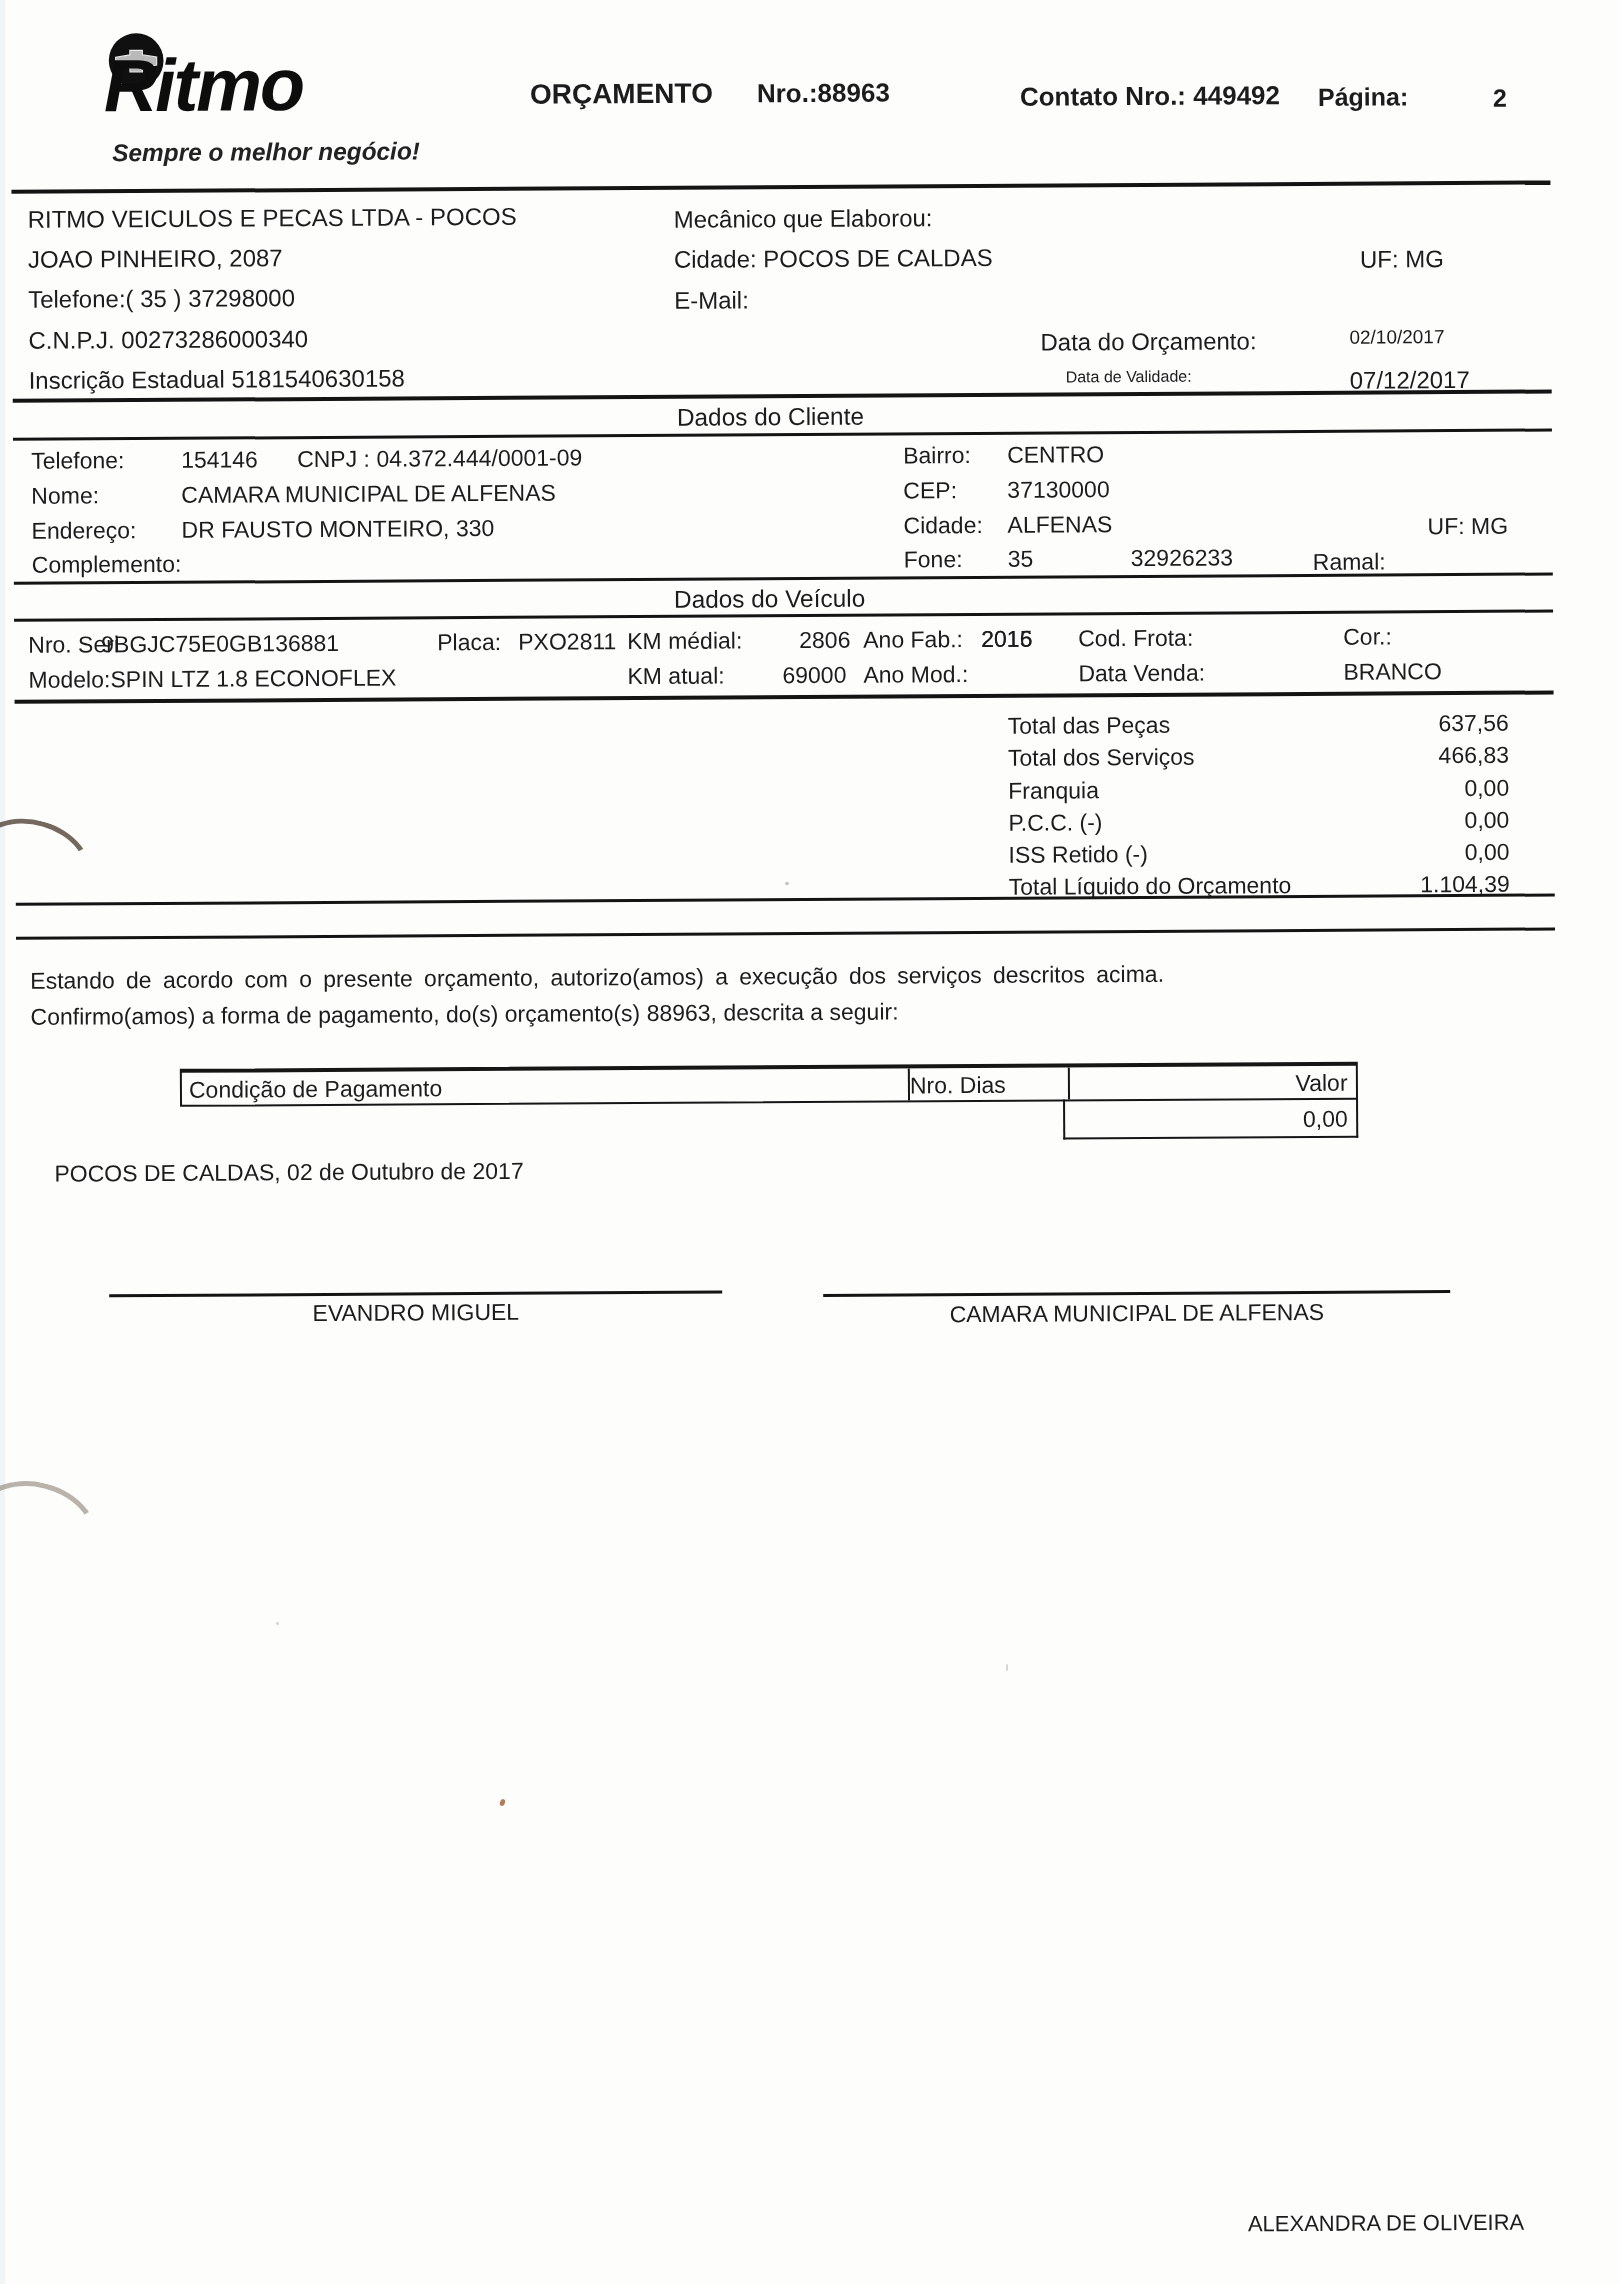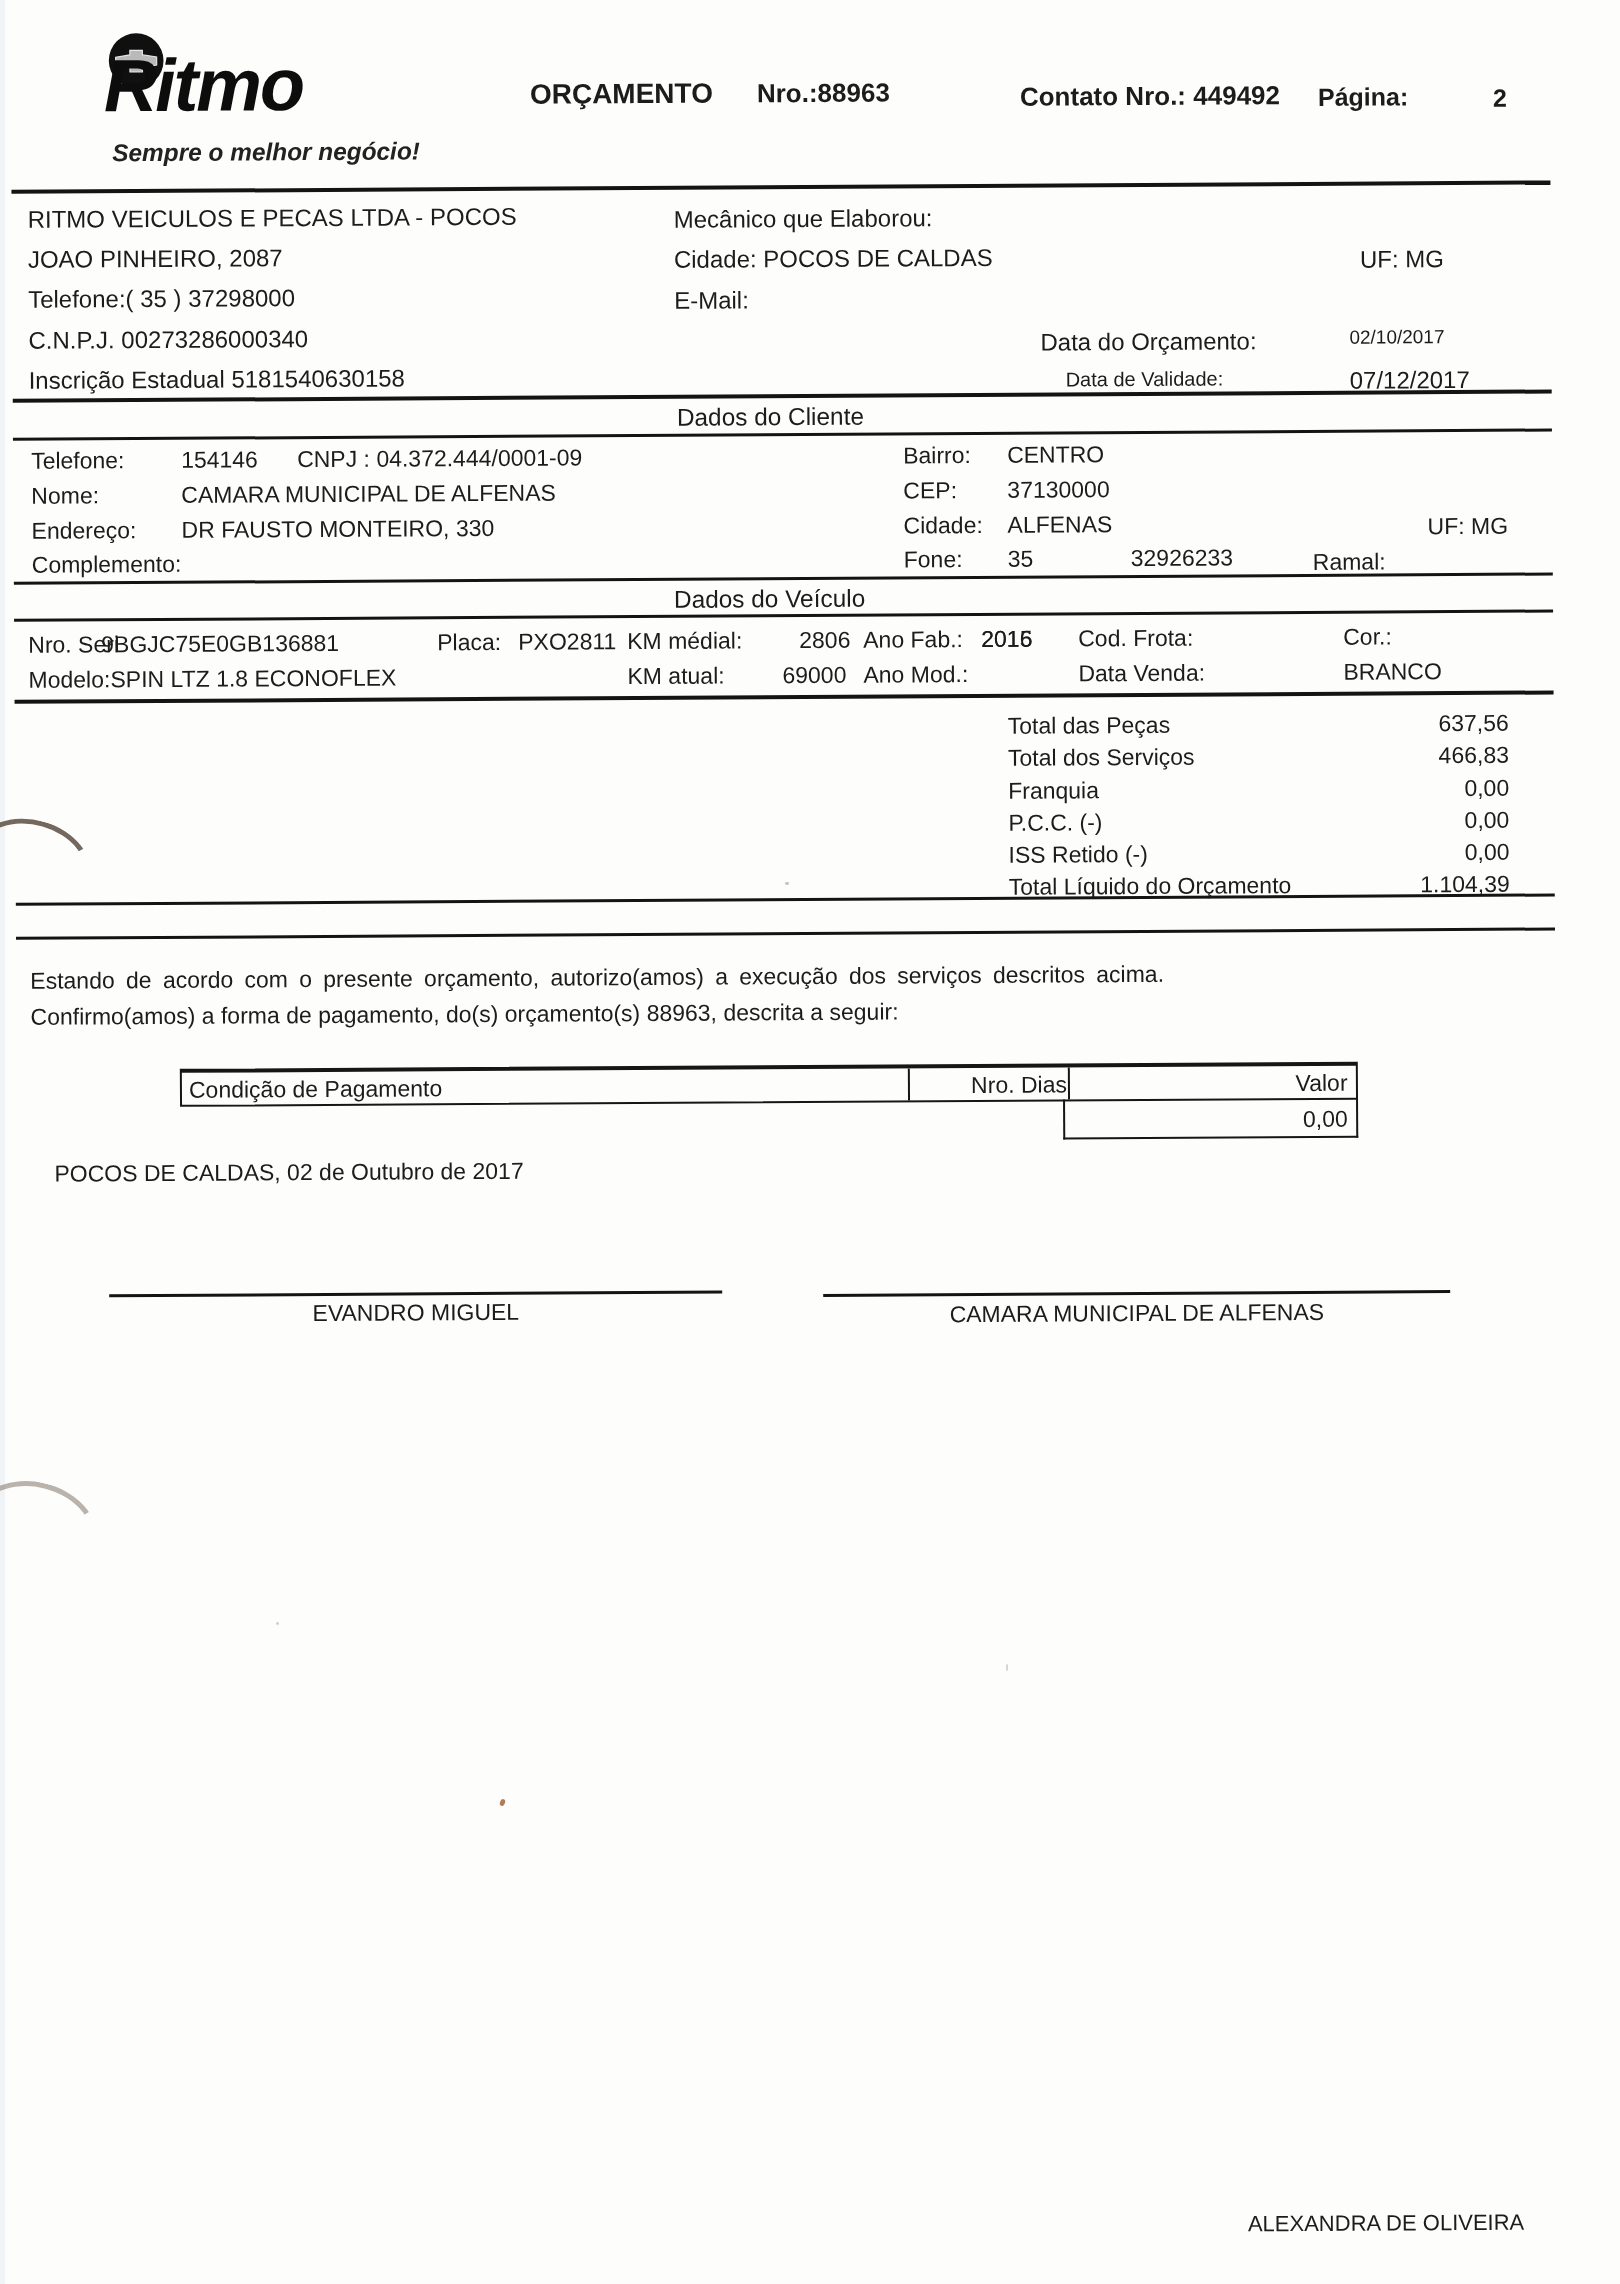--- a/index.html
+++ b/index.html
@@ -22,21 +22,21 @@
              font-style:italic;letter-spacing:-2.1px;color:#0d0d0d;}
   .logo-tagline{position:absolute;left:118px;top:135px;font-size:24.4px;font-style:italic;
                 font-weight:bold;color:#222;}
   
   .tot-val{position:absolute;width:223px;text-align:right;font-size:23px;}
   
   .pt-header{position:absolute;left:180px;top:1065px;width:1178px;height:38px;
              border:2.1px solid #161616;border-top-width:4.2px;box-sizing:border-box;}
   .pt-c1{position:absolute;left:7px;top:3.5px;font-size:23px;white-space:nowrap;}
   .pt-cell2{position:absolute;left:726px;top:0;width:159px;height:100%;
-            border-left:2.1px solid #161616;box-sizing:border-box;text-align:right;
+            border-left:2.1px solid #161616;box-sizing:border-box;text-align:left;
             font-size:23px;padding-top:3.5px;}
   .pt-cell3{position:absolute;left:886px;top:0;width:288px;height:100%;
             border-left:2.1px solid #161616;box-sizing:border-box;text-align:right;
             font-size:23px;padding:3.5px 8.4px 0 0;}
   .pt-value{position:absolute;left:1063px;top:1101px;width:295px;height:40px;
             border:2.1px solid #161616;border-top:none;box-sizing:border-box;
             text-align:right;font-size:23px;padding:8.4px 8.4px 0 0;}
   
   .sig-line{position:absolute;height:2.8px;background:#141414;}
   .sig-name{position:absolute;text-align:center;font-size:23px;}
@@ -79,21 +79,21 @@
     <div class="t" style="left:33px;top:281px;font-size:24px">Telefone:( 35 )  37298000</div>
     <div class="t" style="left:33px;top:322px;font-size:24px">C.N.P.J.  00273286000340</div>
     <div class="t" style="left:33px;top:362px;font-size:24px">Inscrição Estadual 5181540630158</div>
 
     <div class="t" style="left:679px;top:205px;font-size:24px">Mecânico que Elaborou:</div>
     <div class="t" style="left:679px;top:245px;font-size:24px">Cidade: POCOS DE CALDAS</div>
     <div class="t" style="left:1365px;top:249px;font-size:24px">UF: MG</div>
     <div class="t" style="left:679px;top:286px;font-size:24px">E-Mail:</div>
     <div class="t" style="left:1045px;top:330px;font-size:24px">Data do Orçamento:</div>
     <div class="t" style="left:1354px;top:330px;font-size:19px">02/10/2017</div>
-    <div class="t" style="left:1070px;top:370px;font-size:20px">Data de Validade:</div>
+    <div class="t" style="left:1070px;top:370px;font-size:16px">Data de Validade:</div>
     <div class="t" style="left:1354px;top:370px;font-size:24px">07/12/2017</div>
 
     <div class="hr" style="left:17.4px;top:394px;width:1539px;height:3.5px"></div>
     <div class="t" style="left:681px;top:403px;font-size:24.4px">Dados do Cliente</div>
     <div class="hr" style="left:17.4px;top:433px;width:1539px;height:2.8px"></div>
 
     <div class="t" style="left:35px;top:443px">Telefone:</div>
     <div class="t" style="left:185px;top:443px">154146</div>
     <div class="t" style="left:301px;top:443px">CNPJ : 04.372.444/0001-09</div>
     <div class="t" style="left:35px;top:478px">Nome:</div>

